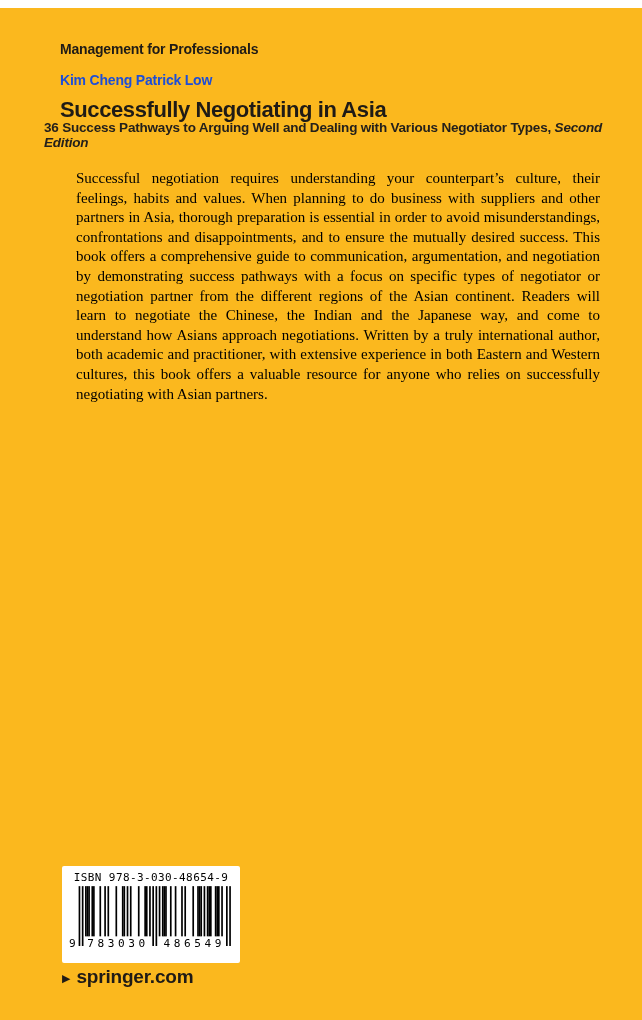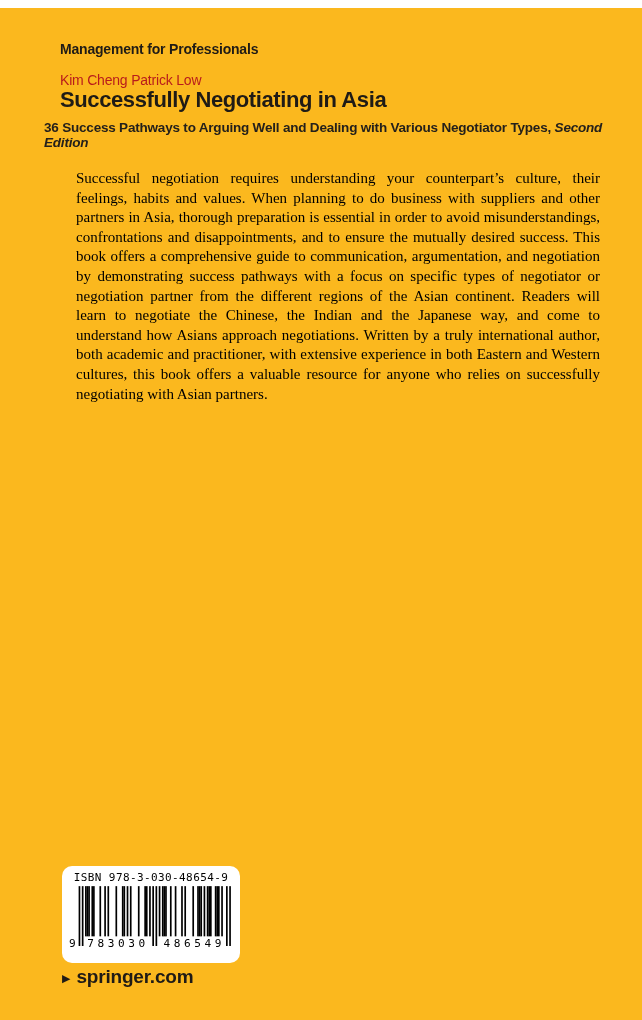--- a/index.html
+++ b/index.html
@@ -12,45 +12,45 @@
     color:#1f1b16;
     margin-top:8px;
   }
   .series-label{
     position:absolute;left:60px;top:33px;
     font-size:14px;font-weight:700;letter-spacing:-0.2px;
     color:#1f1b16;
   }
   .author{
     position:absolute;left:60px;top:64px;
-    font-size:14px;font-weight:400;letter-spacing:-0.2px;
-    color:#b91c1c;
+    font-size:14px;font-weight:700;letter-spacing:-0.2px;
+    color:#1d4ed8;
   }
   .title{
-    position:absolute;left:60px;top:79px;
+    position:absolute;left:60px;top:89px;
     font-size:22px;font-weight:700;letter-spacing:-0.4px;
     color:#1f1b16;
   }
   .subtitle{
     position:absolute;left:44px;top:112px;
     font-size:13.5px;font-weight:600;letter-spacing:-0.2px;
     color:#24201b;
   }
   .subtitle .edition{font-style:italic;}
   .description{
     position:absolute;left:76px;top:161px;width:524px;
     font-family:"Liberation Serif", serif;
     font-size:15px;line-height:19.6px;
     text-align:justify;
     color:#000000;
   }
   .barcode-box{
     position:absolute;left:62px;top:858px;
     width:178px;height:97px;
-    background:#ffffff;border-radius:10px;
+    background:#ffffff;border-radius:2px;
     display:flex;flex-direction:column;align-items:center;
     box-sizing:border-box;padding-top:5px;
   }
   .isbn-label{
     font-family:"DejaVu Sans Mono", monospace;
     font-size:11px;letter-spacing:0.4px;
     color:#000;white-space:nowrap;
     margin-bottom:2px;
   }
   .ean-svg{display:block;}

